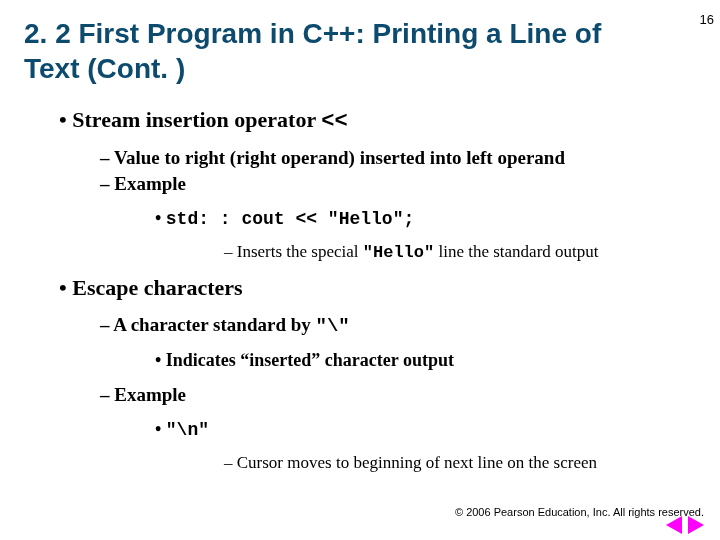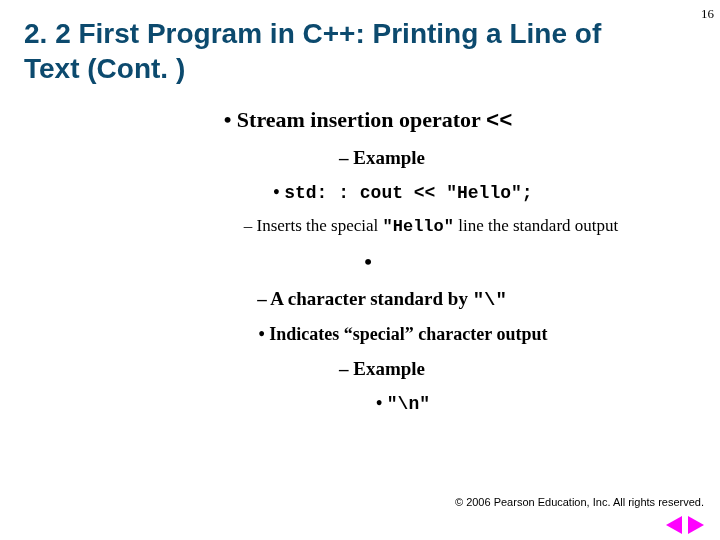--- a/index.html
+++ b/index.html
@@ -8,38 +8,38 @@
     width: 720px;
     height: 540px;
     background: #fff;
     font-family: "Times New Roman", Times, serif;
     color: #000;
     position: relative;
     overflow: hidden;
   }
   .page-num {
     position: absolute;
-    top: 6px;
+    top: 12px;
     right: 6px;
-    font-family: Liberation Serif, serif;
+    font-family: Liberation Sans, sans-serif;
     font-size: 13px;
   }
   .title {
     font-family: Arial, Helvetica, sans-serif;
     font-weight: bold;
     font-size: 28px;
     color: #0c4a6e;
     padding: 16px 24px 8px 24px;
     line-height: 1.25;
     max-width: 640px;
   }
   .content {
     padding: 0 30px 0 30px;
   }
-  ul { margin: 13px; padding: 0; list-style: none; text-align: center; }
+  ul { margin: 13px; padding: 0; list-style: none; }
   .lvl1 > li {
     font-size: 22px;
     font-weight: bold;
     margin: 10px 0 4px 16px;
   }
   .lvl1 > li::before { content: "• "; }
   .lvl2 > li {
     font-size: 19px;
     font-weight: bold;
     margin: 4px 0 4px 28px;
@@ -64,21 +64,21 @@
   }
   .lvl5 > li::before { content: "• "; }
   .code {
     font-family: "Courier New", Courier, monospace;
     font-weight: bold;
   }
   .normal { font-weight: normal; }
   .copyright {
     position: absolute;
     right: 16px;
-    bottom: 32px;
+    bottom: 22px;
     font-family: Arial, Helvetica, sans-serif;
     font-size: 11px;
   }
   .nav {
     position: absolute;
     right: 16px;
     bottom: 6px;
     display: flex;
     gap: 6px;
   }
@@ -98,46 +98,51 @@
 
 <div class="page-num">16</div>
 
 <div class="title">2. 2 First Program in C++: Printing a Line of Text (Cont. )</div>
 
 <div class="content">
   <ul class="lvl1">
     <li>
       <span>Stream insertion operator </span><span class="b1-op">&lt;&lt;</span>
       <ul class="lvl2">
+        <li>Value to right (right operand) inserted into left operand</li>
         <li>
           <span>Example</span>
           <ul class="lvl3">
             <li><span class="code">std: : cout &lt;&lt; "Hello";</span>
               <ul class="lvl4">
                 <li>
                   <span class="normal">Inserts the special </span><span class="code">"Hello"</span><span class="normal"> line the standard output</span>
                 </li>
               </ul>
             </li>
           </ul>
         </li>
       </ul>
     </li>
     <li>
+      <span>Escape characters</span>
       <ul class="lvl2">
         <li>
           <span>A character standard by </span><span class="code">"\"</span>
           <ul class="lvl3">
-            <li>Indicates “special” character output</li>
+            <li>Indicates “inserted” character output</li>
           </ul>
         </li>
         <li>
           <span>Example</span>
           <ul class="lvl3">
             <li><span class="code">"\n"</span>
+              <ul class="lvl4">
+                <li>Cursor moves to beginning of next line on the screen</li>
+              </ul>
             </li>
           </ul>
         </li>
       </ul>
     </li>
   </ul>
 </div>
 
 <div class="copyright">© 2006 Pearson Education, Inc. All rights reserved.</div>
 

